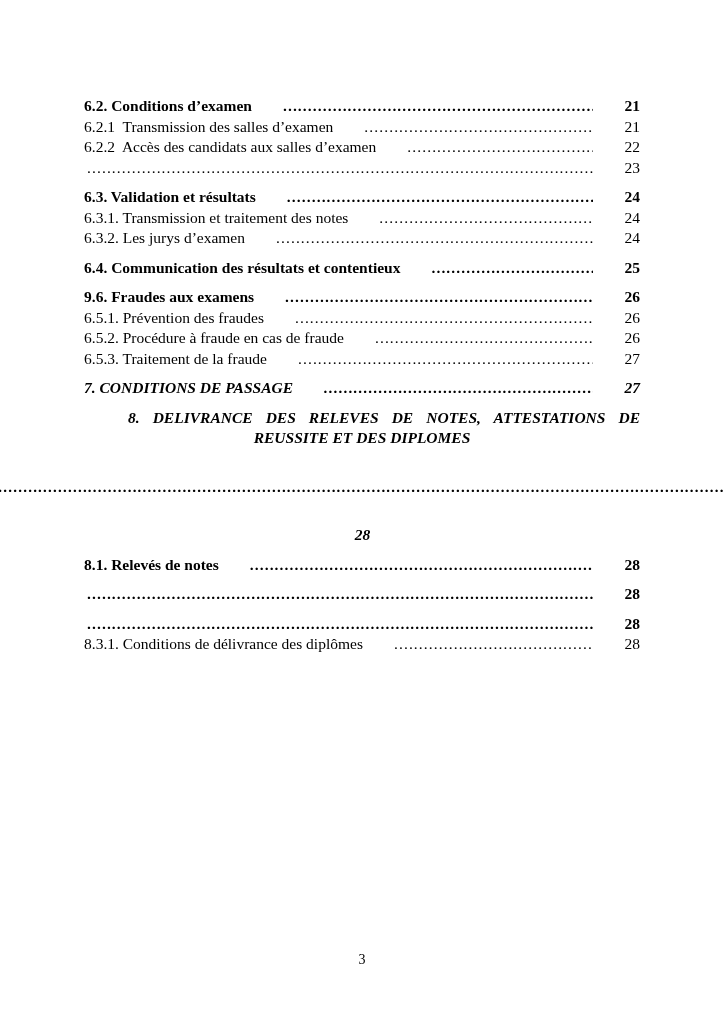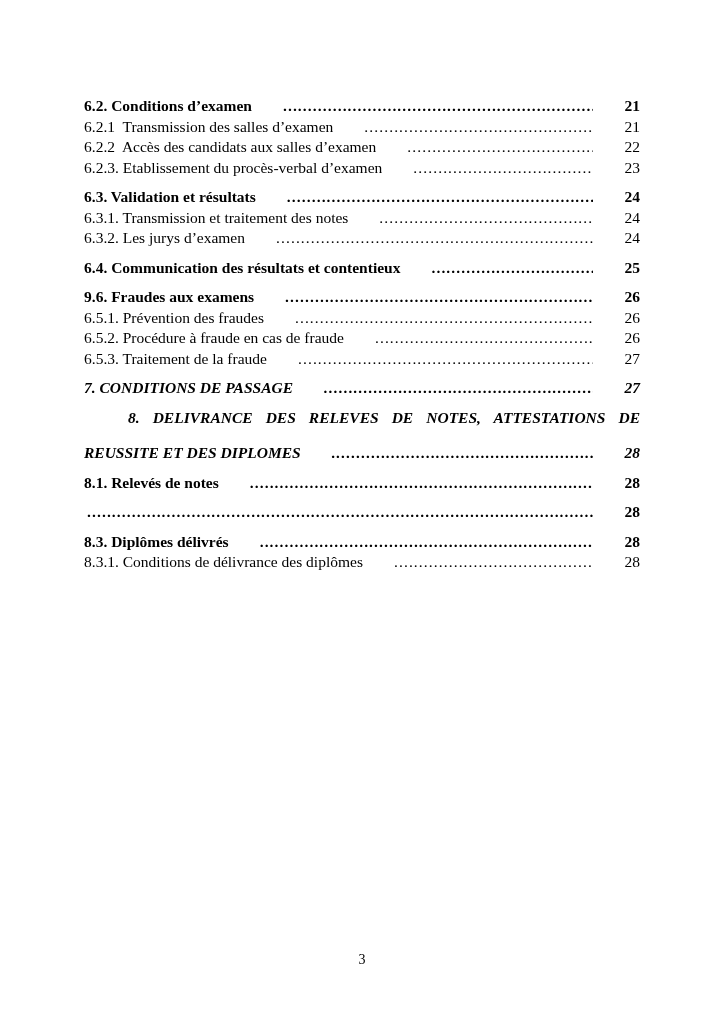--- a/index.html
+++ b/index.html
@@ -33,21 +33,22 @@
   .toc-row.b,
   .toc-row.bi,
   .toc-multi.bi {
     font-weight: bold;
     margin-top: 9px;
   }
   .toc-row.bi, .toc-multi.bi {
     font-style: italic;
   }
   .toc-multi .toc-row {
-    margin-top: 15px;
+    margin-top: 0;
+    flex-direction: column;
   }
   .toc-label {
     white-space: pre;
     flex: 0 0 auto;
   }
   .toc-dots {
     flex: 1 1 auto;
     min-width: 0;
     overflow: hidden;
     white-space: pre;
@@ -92,21 +93,20 @@
         <span class="toc-label">6.2.1  Transmission des salles d’examen</span>
         <span class="toc-dots"></span>
         <span class="toc-page">21</span>
       </div>
       <div class="toc-row n">
         <span class="toc-label">6.2.2  Accès des candidats aux salles d’examen</span>
         <span class="toc-dots"></span>
         <span class="toc-page">22</span>
       </div>
       <div class="toc-row n">
-        <span class="toc-label">6.2.3. Etablissement du procès-verbal d’examen</span>
         <span class="toc-dots"></span>
         <span class="toc-page">23</span>
       </div>
       <div class="toc-row b">
         <span class="toc-label">6.3. Validation et résultats</span>
         <span class="toc-dots"></span>
         <span class="toc-page">24</span>
       </div>
       <div class="toc-row n">
         <span class="toc-label">6.3.1. Transmission et traitement des notes</span>
@@ -159,21 +159,20 @@
       <div class="toc-row b">
         <span class="toc-label">8.1. Relevés de notes</span>
         <span class="toc-dots"></span>
         <span class="toc-page">28</span>
       </div>
       <div class="toc-row b">
         <span class="toc-dots"></span>
         <span class="toc-page">28</span>
       </div>
       <div class="toc-row b">
-        <span class="toc-label">8.3. Diplômes délivrés</span>
         <span class="toc-dots"></span>
         <span class="toc-page">28</span>
       </div>
       <div class="toc-row n">
         <span class="toc-label">8.3.1. Conditions de délivrance des diplômes</span>
         <span class="toc-dots"></span>
         <span class="toc-page">28</span>
       </div>
     </div>
   <div class="footer">3</div>

